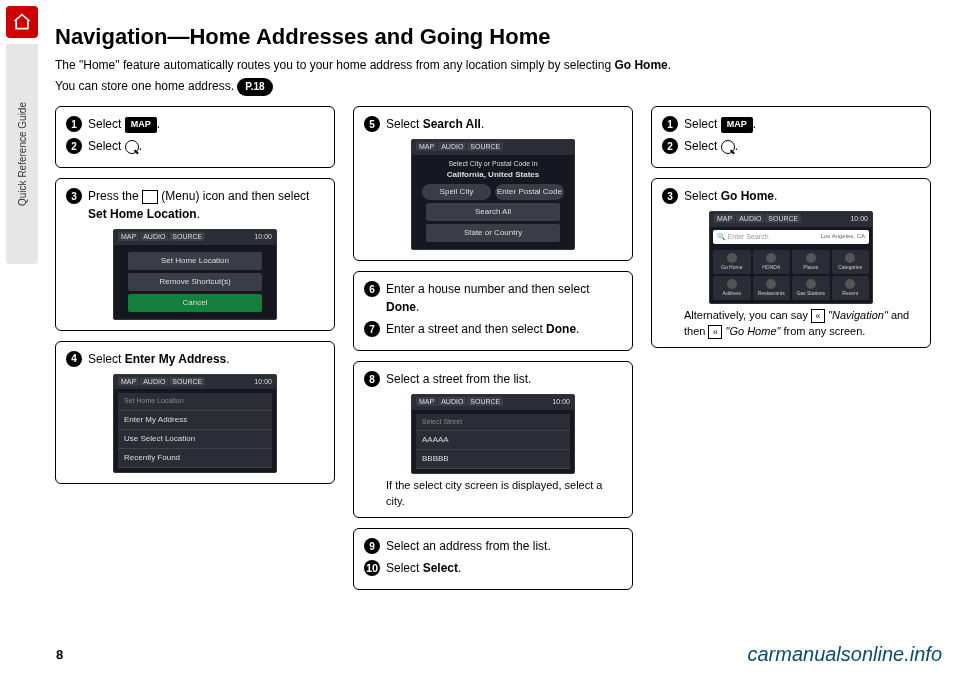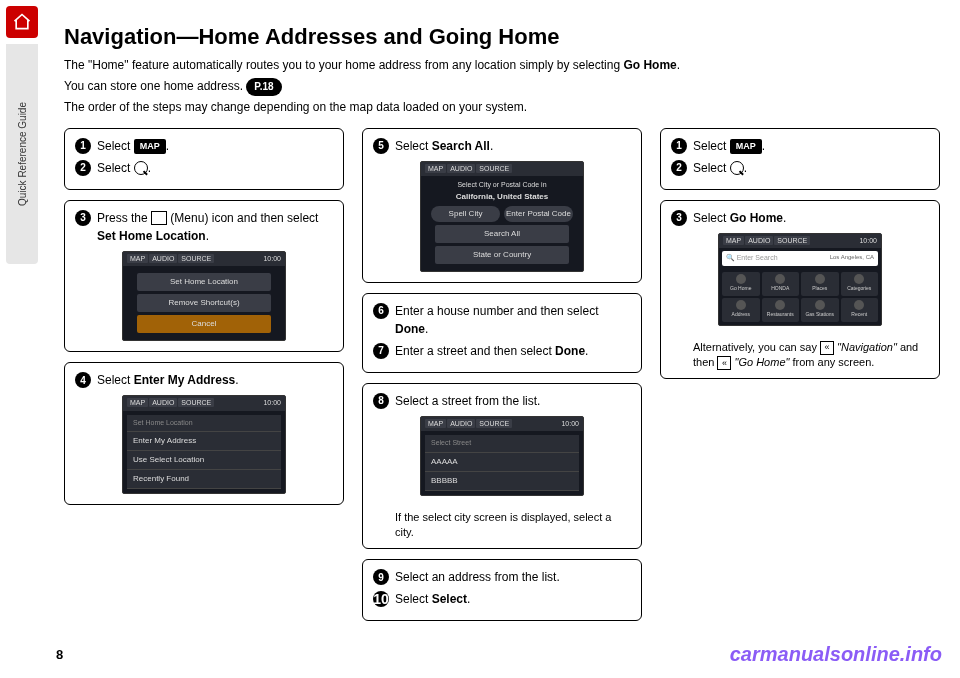--- a/index.html
+++ b/index.html
@@ -30,21 +30,21 @@
     display: flex; align-items: center; justify-content: center;
   }
   .side-tab span {
     writing-mode: vertical-rl;
     font-size: 10px;
     color: #333;
     transform: rotate(180deg);
   }
   .page {
     position: absolute;
-    left: 64px; top: 24px; right: 16px;
+    left: 55px; top: 24px; right: 16px;
   }
   h1 { font-size: 22px; font-weight: bold; margin-bottom: 6px; }
   .intro { font-size: 12px; line-height: 1.6; margin-bottom: 2px; }
   .intro .pref {
     display: inline-block;
     background: #000; color: #fff;
     border-radius: 9px;
     font-size: 10px; padding: 1px 8px; font-weight: bold;
     vertical-align: middle;
   }
@@ -148,31 +148,31 @@
   }
   .screen .icon-grid {
     display:grid; grid-template-columns: repeat(4, 1fr); gap:2px; padding:3px;
   }
   .screen .icon-cell {
     background:#2a2d35; height:24px; display:flex; flex-direction:column;
     align-items:center; justify-content:center; font-size:5px; color:#ccc;
     border-radius:2px;
   }
   .screen .icon-cell .dot { width:10px; height:10px; background:#555; border-radius:50%; margin-bottom:1px; }
-  .note { font-size: 11px; margin: 14px 6px 0 22px; line-height:1.4; }
+  .note { font-size: 11px; margin: 4px 6px 0 22px; line-height:1.4; }
   .page-num {
     position: absolute;
     left: 56px; bottom: 16px;
     font-size: 13px; font-weight: bold;
   }
   .watermark {
     position: absolute;
     right: 18px; bottom: 12px;
-    font-size: 20px; font-weight: bold;
-    color: #8b5cf6;
+    font-size: 20px; font-weight: normal;
+    color: #0c4a6e;
     font-style: italic;
   }
 </style>
 </head>
 <body>
 
 <div class="home-tab">
   <svg viewBox="0 0 24 24">
     <path d="M3 11 L12 3 L21 11 M5 10 V20 H19 V10"></path>
   </svg>
@@ -183,21 +183,20 @@
 
 <div class="page">
   <h1>Navigation—Home Addresses and Going Home</h1>
   <p class="intro">
     <span>The "Home" feature automatically routes you to your home address from any location simply by selecting </span><b>Go Home</b><span>.</span>
   </p>
   <p class="intro">
     <span>You can store one home address. </span>
     <span class="pref">P.18</span>
   </p>
-  <p class="intro">The order of the steps may change depending on the map data loaded on your system.</p>
 
   <div class="columns">
 
     <div class="col">
 
       <div class="card">
         <div class="step">
           <span class="num">1</span>
           <span class="step-text">
             <span>Select </span><span class="btn-map">MAP</span><span>.</span>
@@ -225,21 +224,21 @@
           </span>
         </div>
         <div class="screen">
           <div class="topbar">
             <span class="tabs"><span>MAP</span><span>AUDIO</span><span>SOURCE</span></span>
             <span>10:00</span>
           </div>
           <div class="body">
             <div class="menu-item">Set Home Location</div>
             <div class="menu-item">Remove Shortcut(s)</div>
-            <div class="menu-item" style="background:#a16207">Cancel</div>
+            <div class="menu-item" style="background:#15803d">Cancel</div>
           </div>
         </div>
       </div>
 
       <div class="card">
         <div class="step">
           <span class="num">4</span>
           <span class="step-text">
             <span>Select </span><b>Enter My Address</b><span>.</span>
           </span>
@@ -318,21 +317,21 @@
         </div>
         <div class="note" style="margin-left:22px">If the select city screen is displayed, select a city.</div>
       </div>
 
       <div class="card">
         <div class="step">
           <span class="num">9</span>
           <span class="step-text">Select an address from the list.</span>
         </div>
         <div class="step">
-          <span class="num" style="font-size:14px">10</span>
+          <span class="num" style="font-size:11px">10</span>
           <span class="step-text">
             <span>Select </span><b>Select</b><span>.</span>
           </span>
         </div>
       </div>
     </div>
 
     <div class="col">
 
       <div class="card">

